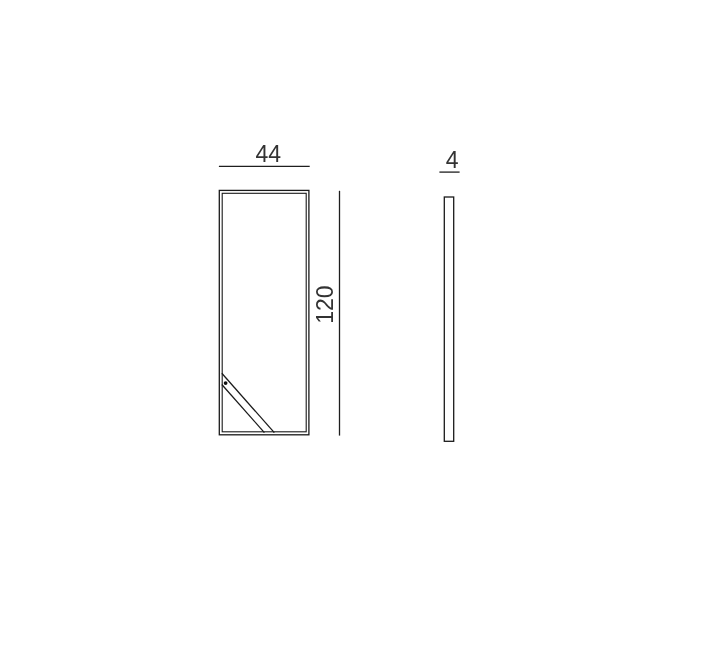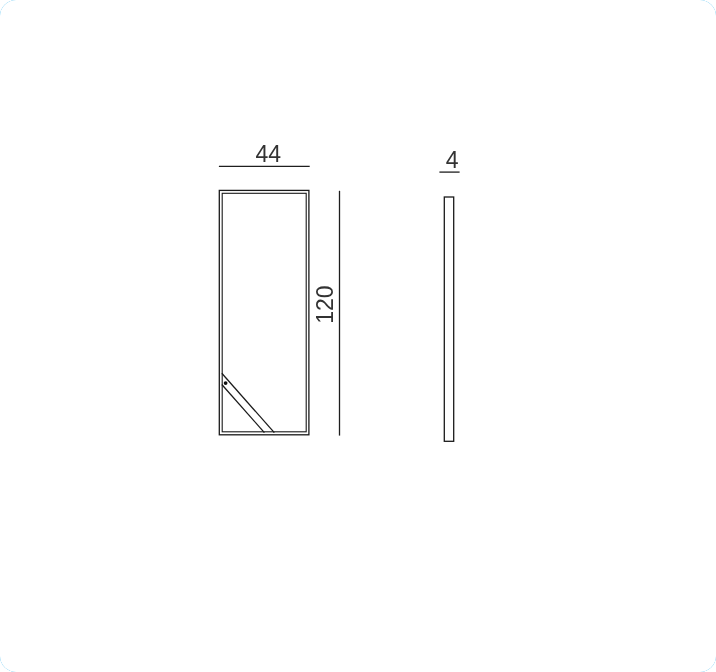--- a/index.html
+++ b/index.html
@@ -1,16 +1,16 @@
 <!DOCTYPE html>
 <html><head>
 <meta charset="utf-8">
 <style>
   html,body{margin:0;padding:0;background:#ffffff;}
-  .canvas{position:relative;width:716px;height:672px;background:#0ea5e9;overflow:hidden;border-radius:16px;}
+  .canvas{position:relative;width:716px;height:672px;background:#0ea5e9;overflow:hidden;}
   svg text{font-family:"Liberation Sans", sans-serif;fill:#333333;}
 </style>
 </head>
 <body>
 
 <div class="canvas">
 <svg width="716" height="672" viewBox="0 0 716 672" xmlns="http://www.w3.org/2000/svg">
 
   <rect x="0" y="0" width="716" height="672" fill="#ffffff"></rect>
 

